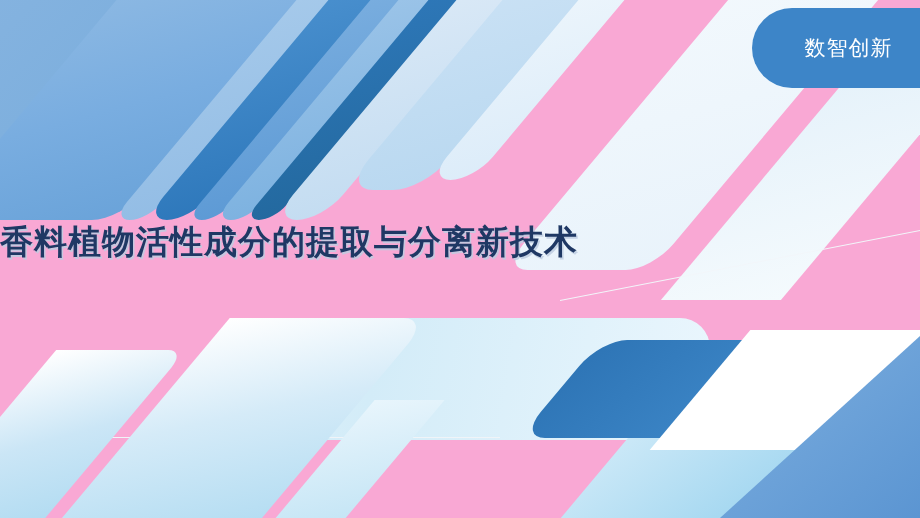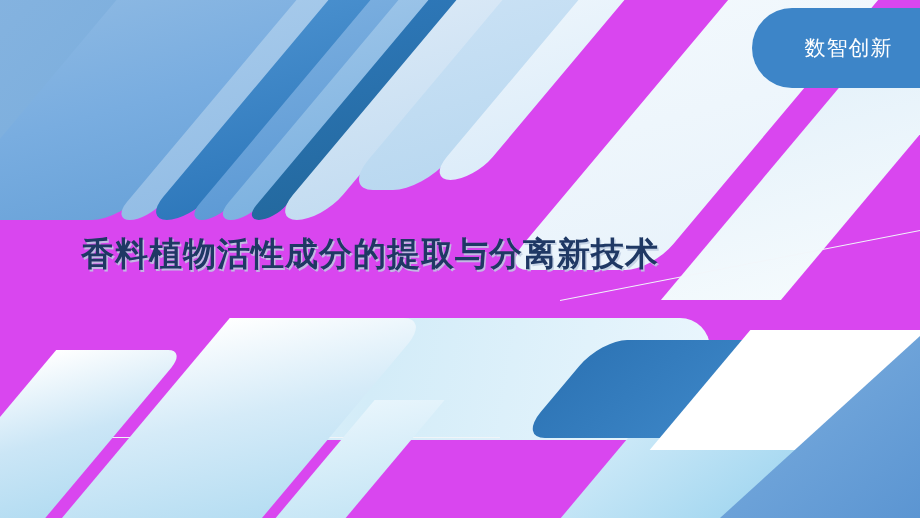--- a/index.html
+++ b/index.html
@@ -7,21 +7,21 @@
     padding: 0;
     background: #ffffff;
   }
   body {
     font-family: "Liberation Sans", "DejaVu Sans", sans-serif;
   }
   #slide {
     position: relative;
     width: 920px;
     height: 518px;
-    background: #d946ef;
+    background: #f9a8d4;
     overflow: hidden;
   }
 
   
   .hdr-main {
     position: absolute;
     left: -40px;
     top: -30px;
     width: 310px;
     height: 212px;
@@ -101,23 +101,22 @@
   .badge-line {
     font-size: 21px;
     line-height: 28px;
     white-space: nowrap;
   }
 
   
   .title {
     position: absolute;
     left: 0;
-    top: 232px;
+    top: 220px;
     width: 740px;
-    text-align: center;
     font-size: 33px;
     font-weight: bold;
     color: #1F3864;
     letter-spacing: 1px;
     text-shadow: 1.5px 1.5px 0 rgba(190,205,225,0.85);
   }
 
   
   .bl-band {
     position: absolute;

